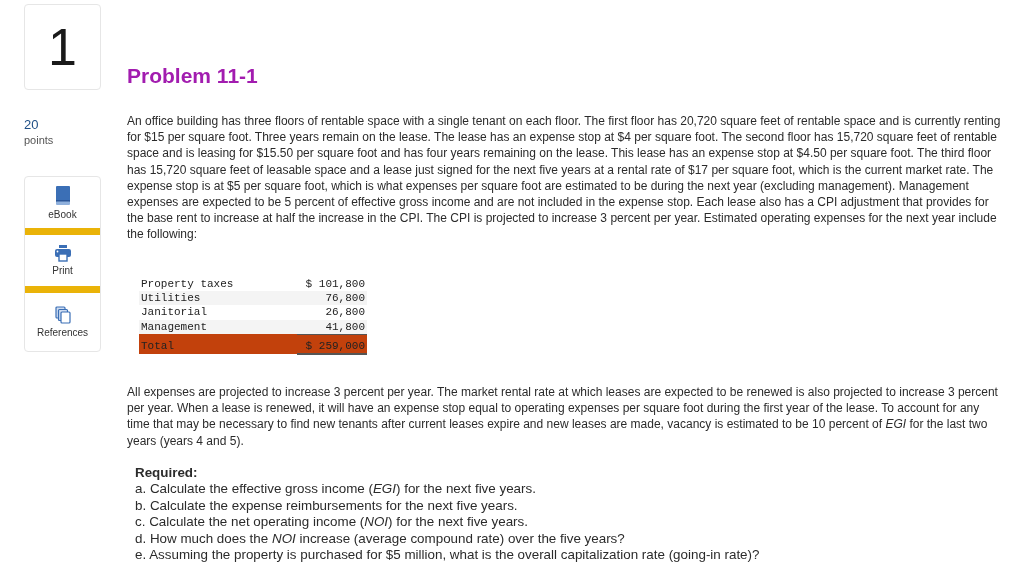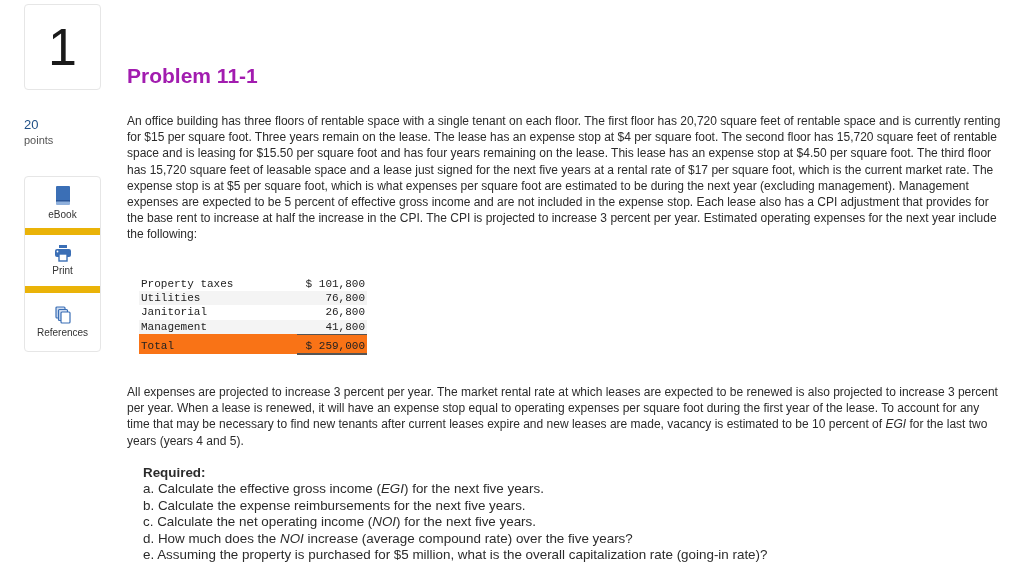--- a/index.html
+++ b/index.html
@@ -57,25 +57,25 @@
       position: absolute; top: 277px; left: 12px;
       border-collapse: collapse;
       font-family: "Liberation Mono", "DejaVu Sans Mono", monospace;
       font-size: 11px; color: #222;
     }
     .exp-table td { height: 14.2px; padding: 0 2px; line-height: 14px; }
     .exp-table tr:nth-child(even) td { background: #f4f4f4; }
     .exp-table td.lbl { width: 158px; }
     .exp-table td.val { width: 70px; text-align: right; }
     .exp-table tr.last td.val { border-bottom: 1px solid #555; }
-    .exp-table tr.total td { height: 20px; padding-top: 4px; background: #f97316; }
+    .exp-table tr.total td { height: 20px; padding-top: 4px; background: #c2410c; }
     .exp-table tr.total td.val { border-bottom: 2px solid #555; }
 
     .required {
-      position: absolute; left: 16px; top: 465px; width: 876px;
+      position: absolute; left: 8px; top: 465px; width: 876px;
       font-size: 13.4px; line-height: 16.4px;
     }
     .required-title { font-weight: 700; }
     em { font-style: italic; }
   </style>
 </head>
 <body>
 
 <div class="page">
 

